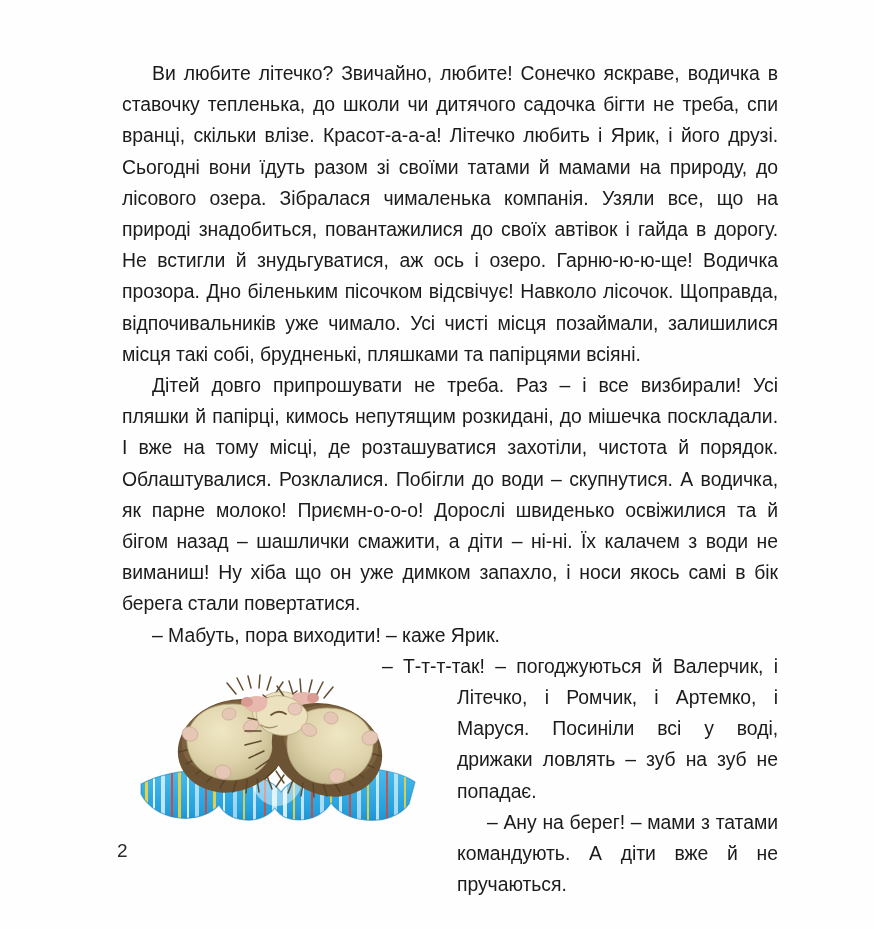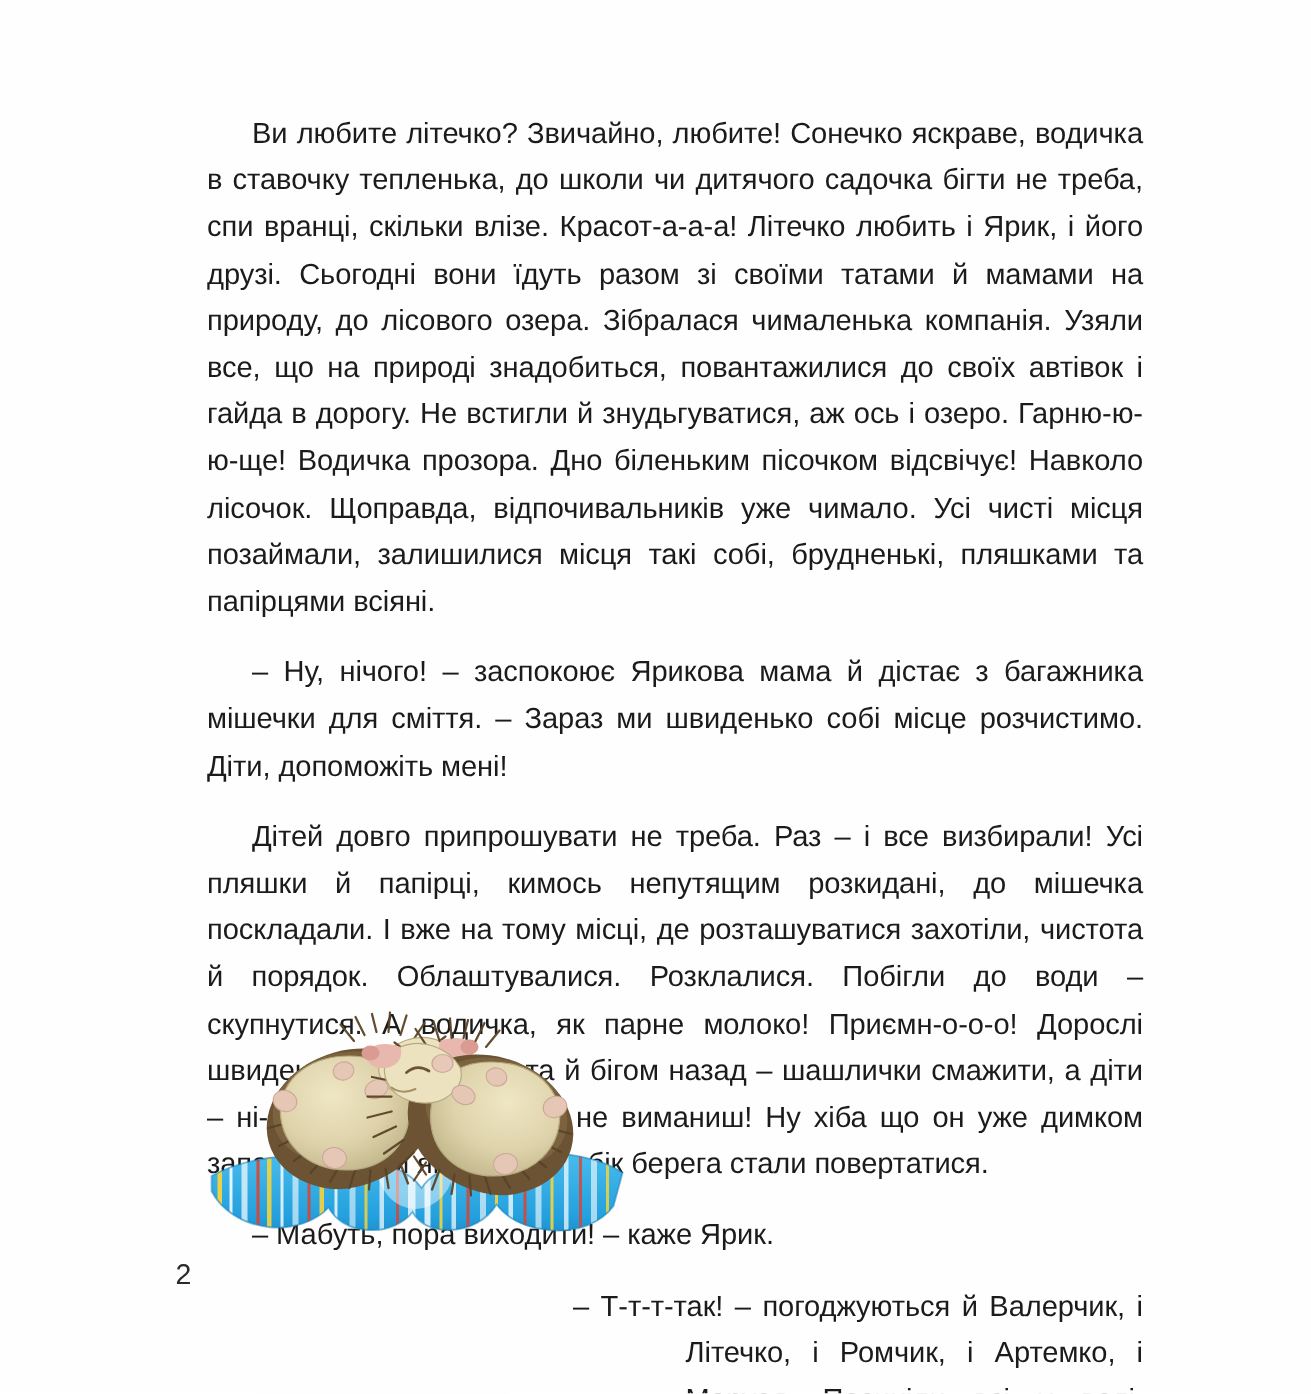--- a/index.html
+++ b/index.html
@@ -22,21 +22,21 @@
     left: 122px;
     top: 58px;
     width: 656px;
     font-size: 19.4px;
     line-height: 31.2px;
     color: #1b1b1b;
     text-align: justify;
     letter-spacing: -0.05px;
   }
   .para {
-    margin: 16px;
+    margin: 0;
     text-indent: 30px;
     text-align: justify;
     text-justify: inter-word;
   }
   .wrap-step {
     float: left;
     clear: left;
     width: 0px;
   }
   .s1 { height: 31.2px; width: 200px; }
@@ -63,21 +63,20 @@
   }
 </style>
 </head>
 <body>
 
 <div class="page">
 
   <div class="text-column">
 
     <p class="para">Ви любите літечко? Звичайно, любите! Сонечко яскраве, водичка в ставочку тепленька, до школи чи дитячого садочка бігти не треба, спи вранці, скільки влізе. Красот-а-а-а! Літечко любить і Ярик, і його друзі. Сьогодні вони їдуть разом зі своїми татами й мамами на природу, до лісового озера. Зібралася чималенька компанія. Узяли все, що на природі знадобиться, повантажилися до своїх автівок і гайда в дорогу. Не встигли й знудьгуватися, аж ось і озеро. Гарню-ю-ю-ще! Водичка прозора. Дно біленьким пісочком відсвічує! Навколо лісочок. Щоправда, відпочивальників уже чимало. Усі чисті місця позаймали, залишилися місця такі собі, брудненькі, пляшками та папірцями всіяні.</p>
-    <p class="para">– Ну, нічого! – заспокоює Ярикова мама й дістає з багажника мішечки для сміття. – Зараз ми швиденько собі місце розчистимо. Діти, допоможіть мені!</p>
     <p class="para">Дітей довго припрошувати не треба. Раз – і все визбирали! Усі пляшки й папірці, кимось непутящим розкидані, до мішечка поскладали. І вже на тому місці, де розташуватися захотіли, чистота й порядок. Облаштувалися. Розклалися. Побігли до води – скупнутися. А водичка, як парне молоко! Приємн-о-о-о! Дорослі швиденько освіжилися та й бігом назад – шашлички смажити, а діти – ні-ні. Їх калачем з води не виманиш! Ну хіба що он уже димком запахло, і носи якось самі в бік берега стали повертатися.</p>
     <p class="para">– Мабуть, пора виходити! – каже Ярик.</p>
 
     <div class="wrap-step s1"></div>
     <div class="wrap-step s2"></div>
     <div class="wrap-step s3"></div>
     <div class="wrap-step s4"></div>
 
     <p class="para">– Т-т-т-так! – погоджуються й Валерчик, і Літечко, і Ромчик, і Артемко, і Маруся. Посиніли всі у воді, дрижаки ловлять – зуб на зуб не попадає.</p>
     <p class="para">– Ану на берег! – мами з татами командують. А діти вже й не пручаються.</p>

